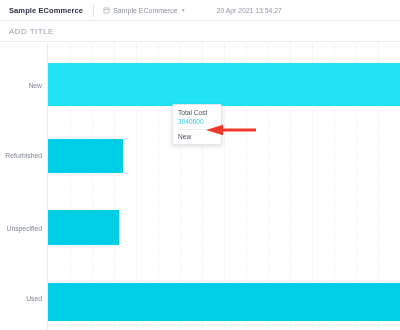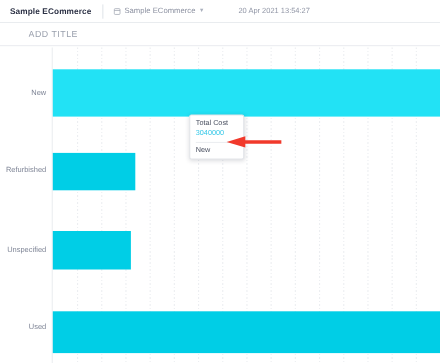--- a/index.html
+++ b/index.html
@@ -43,21 +43,21 @@
   
   .title-row {
     position: absolute; left: 0; top: 21px; width: 400px; height: 21px;
     background: #ffffff; border-bottom: 1px solid #ebedf1;
     display: flex; align-items: center;
   }
   .title-input {
     border: none; outline: none; background: transparent;
     font-family: "Liberation Sans", sans-serif;
     font-size: 8px; color: #9aa0ad; letter-spacing: .45px;
-    padding-left: 26px; width: 260px;
+    padding-left: 9px; width: 260px;
   }
   .title-input::placeholder { color: #9aa0ad; }
 
   
   .chart-area {
     position: absolute; left: 0; top: 43px; width: 400px; height: 287px;
     background: #ffffff; overflow: hidden;
   }
   .plot {
     position: absolute; left: 47px; top: 0; right: 0; bottom: 0;

